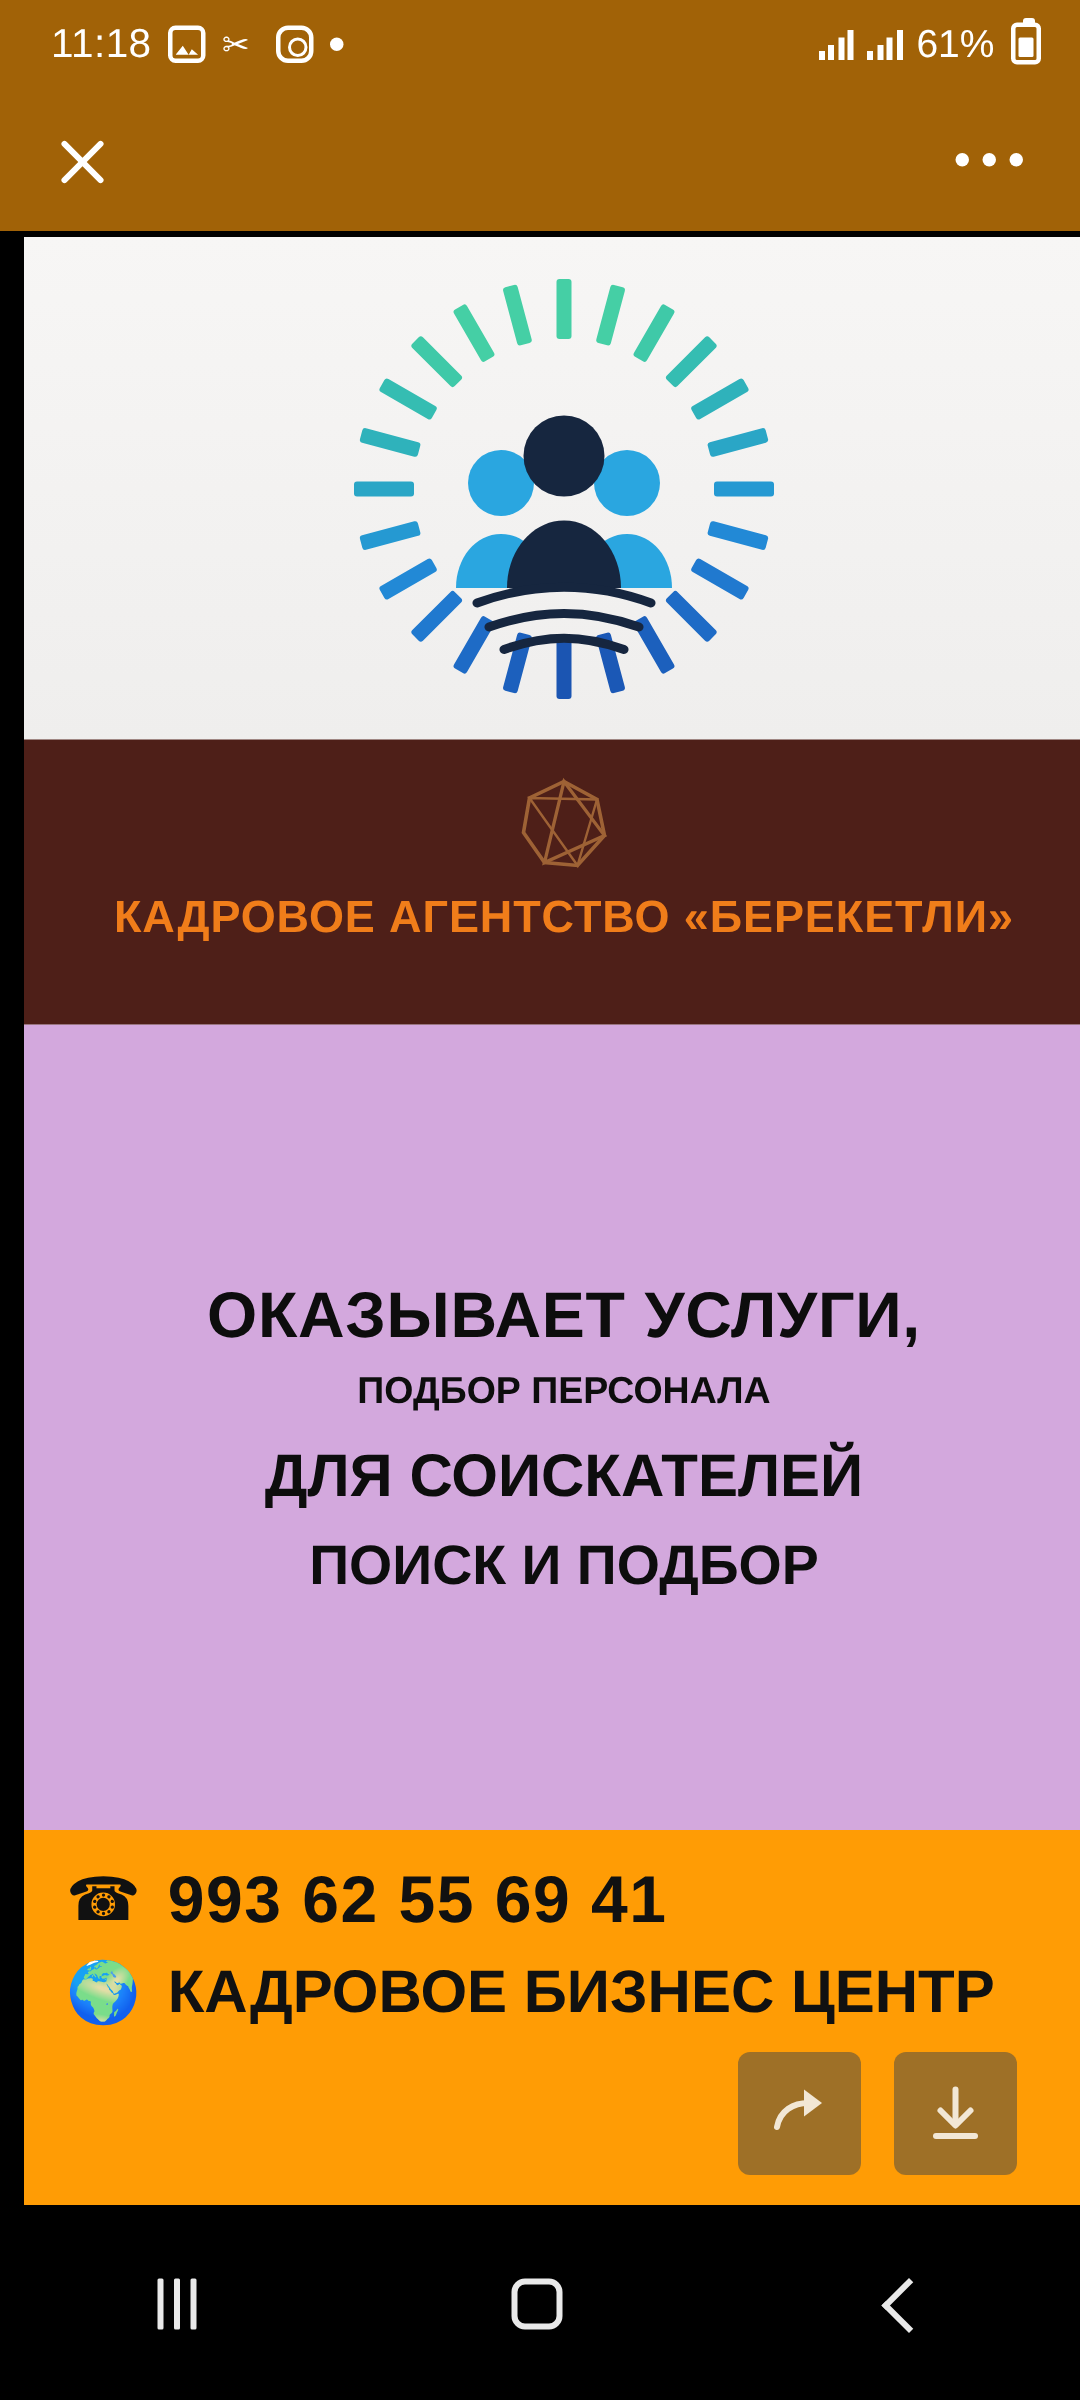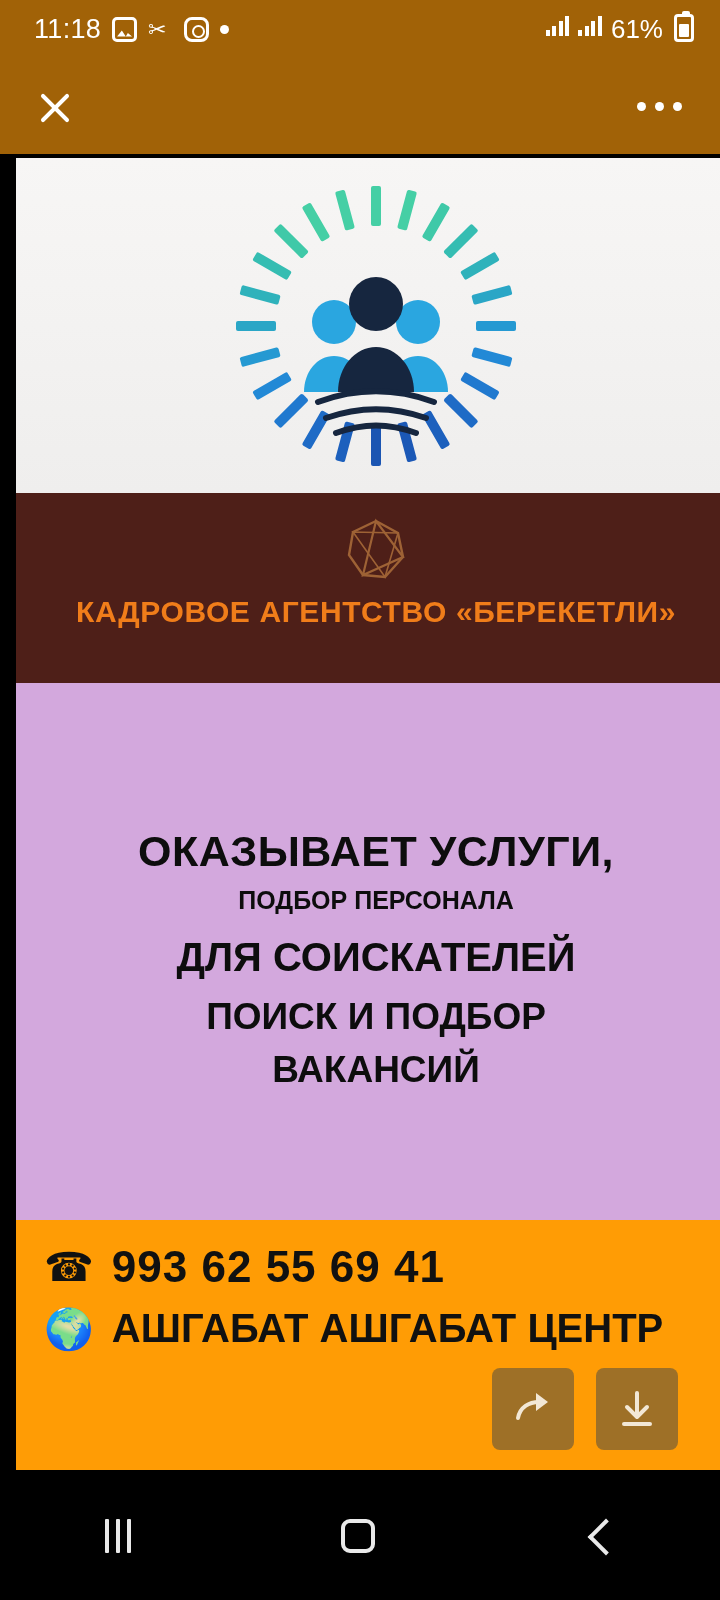--- a/index.html
+++ b/index.html
@@ -45,21 +45,21 @@
   .ic-cut { font-size: 22px; line-height: 25px; color:#fff; }
   
   .ic-insta { border: 3px solid #fff; border-radius: 8px; }
   .ic-insta::before {
     content: ""; position: absolute;
     left: 5px; top: 5px; width: 9px; height: 9px;
     border: 2.5px solid #fff; border-radius: 50%;
   }
   .ic-dot { width: 9px; height: 9px; border-radius: 50%; background: #fff; display:inline-block; }
 
-  .sb-right { display: flex; align-items: flex-start; gap: 9px; }
+  .sb-right { display: flex; align-items: center; gap: 9px; }
   .bars { display: flex; align-items: flex-end; gap: 2.5px; height: 22px; }
   .bars i { display: block; width: 4px; background: #fff; }
   .bars i:nth-child(1) { height: 6px; }
   .bars i:nth-child(2) { height: 10px; }
   .bars i:nth-child(3) { height: 15px; }
   .bars i:nth-child(4) { height: 20px; }
   .sb-batt-text { font-size: 26px; color: #fff; }
   .batt {
     width: 20px; height: 28px; border: 3px solid #fff; border-radius: 4px;
     position: relative; margin-left: 2px;
@@ -311,31 +311,30 @@
           <polygon points="10,15 42,60 55,16" fill="none" stroke="#b9793f" stroke-width="1.6"></polygon>
         </svg>
         <div class="band-title">КАДРОВОЕ АГЕНТСТВО «БЕРЕКЕТЛИ»</div>
       </div>
 
       <div class="body-panel">
         <div class="bp-line l1">ОКАЗЫВАЕТ УСЛУГИ,</div>
         <div class="bp-line l4">ПОДБОР ПЕРСОНАЛА</div>
         <div class="bp-line l5">ДЛЯ СОИСКАТЕЛЕЙ</div>
         <div class="bp-line l6">ПОИСК И ПОДБОР</div>
-        <div class="bp-line l7">ВАКАНСИЙ</div>
       </div>
 
       <div class="contact">
         <div class="c-row">
           <span class="emoji">☎</span>
           <span class="c-phone">993 62 55 69 41</span>
         </div>
         <div class="c-row">
           <span class="emoji">🌍</span>
-          <span class="c-addr1">АШГАБАТ АШГАБАТ ЦЕНТР</span>
+          <span class="c-addr1">КАДРОВОЕ БИЗНЕС ЦЕНТР</span>
         </div>
       </div>
     </div>
 
     <div class="fabs">
       <div class="fab">
         <svg width="42" height="42" viewBox="0 0 42 42">
           <path d="M6 30c2-11 11-16 21-16" stroke="#f2e7d5" stroke-width="4" fill="none" stroke-linecap="round"></path>
           <path d="M24 5l12 9-12 9z" fill="#f2e7d5"></path>
         </svg>

